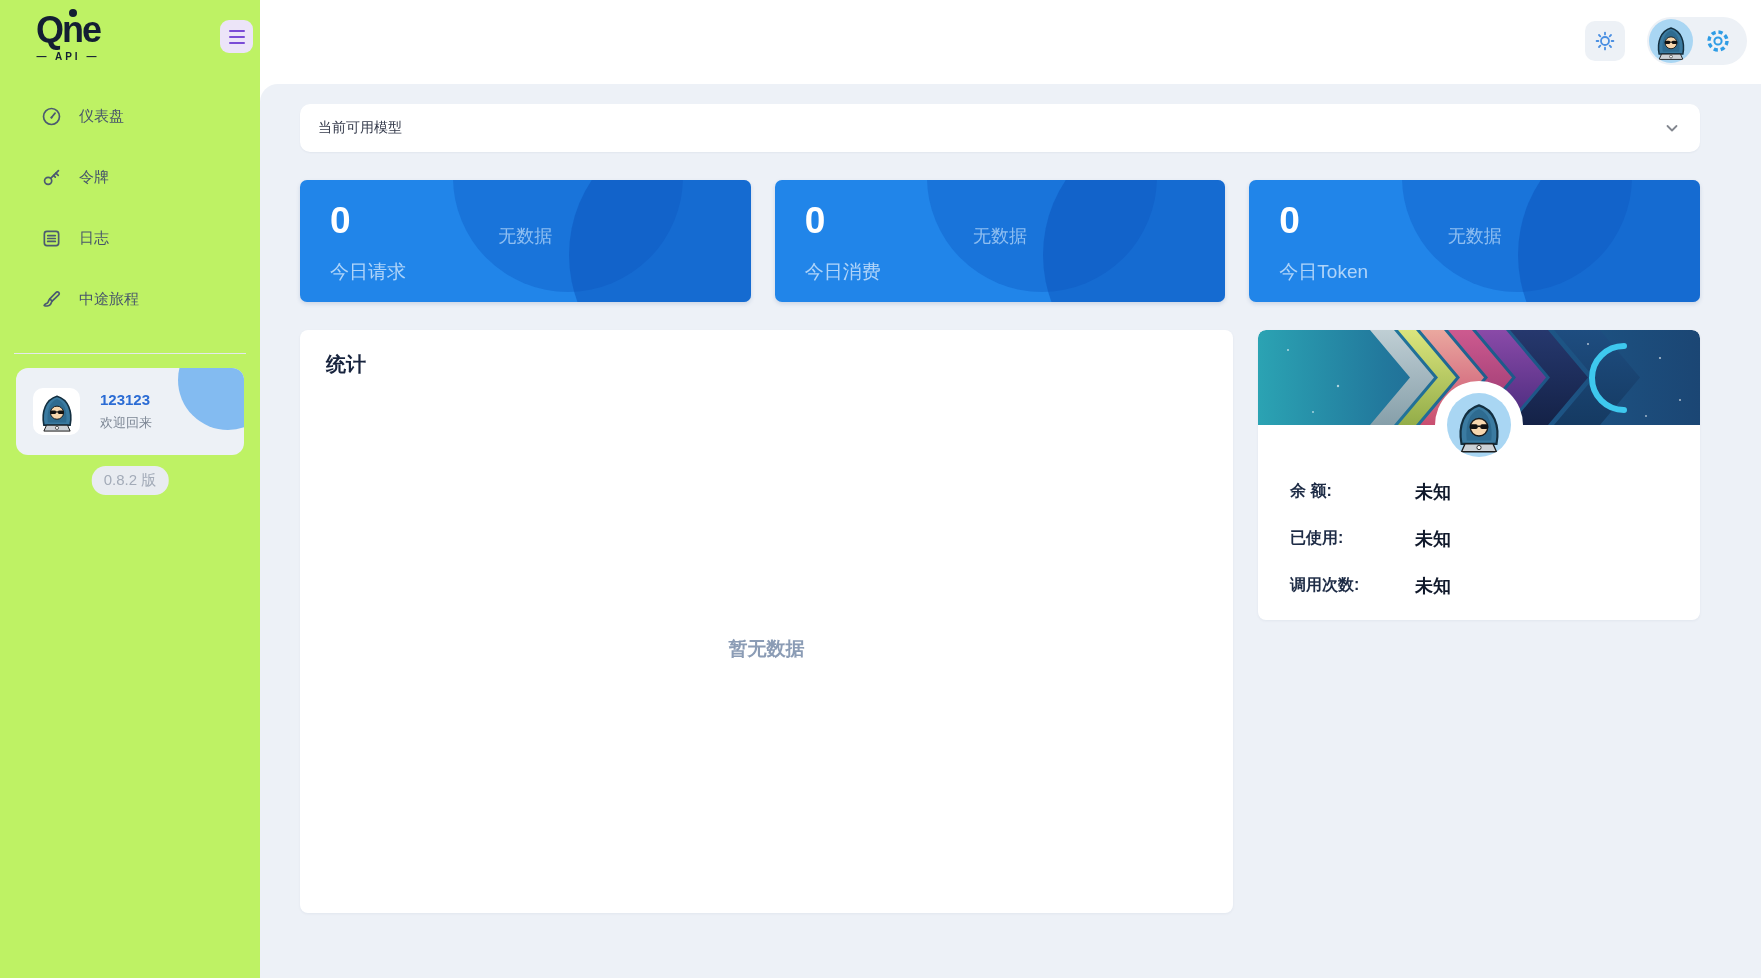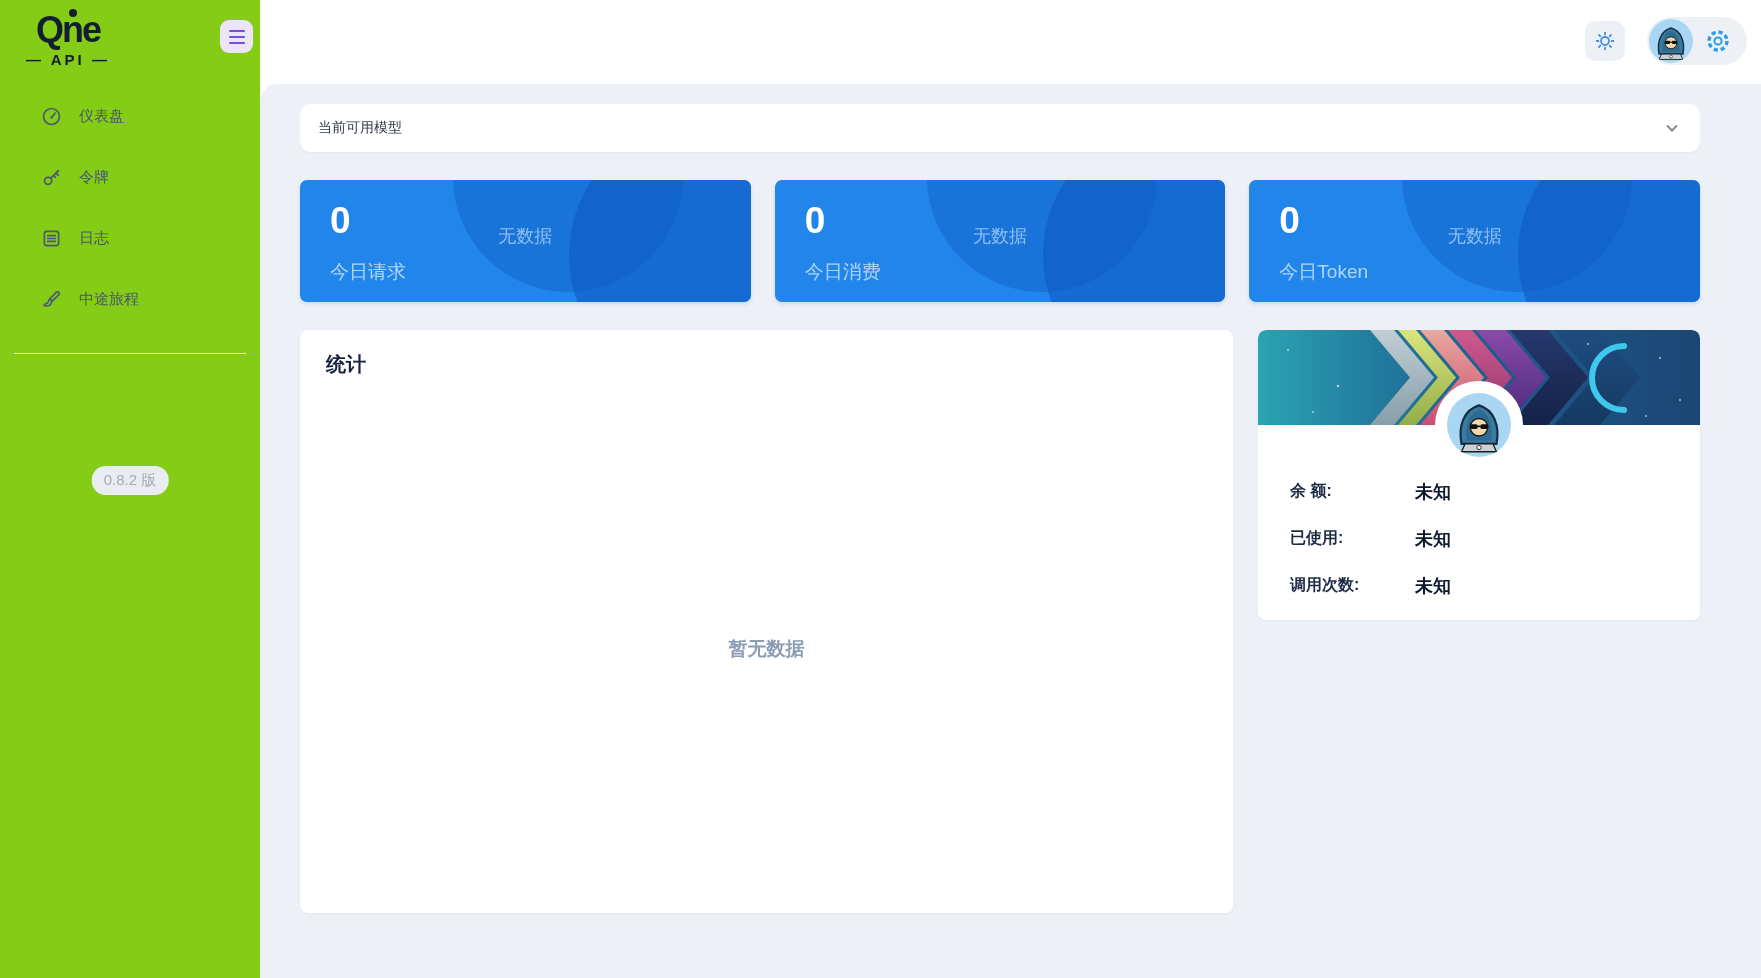--- a/index.html
+++ b/index.html
@@ -8,25 +8,25 @@
 
   
   .header { position: absolute; top: 0; left: 260px; right: 0; height: 84px; background: #fff; z-index: 3; }
   .header-actions { position: absolute; top: 17px; right: 14px; display: flex; align-items: center; gap: 22px; }
   .icon-btn { width: 40px; height: 40px; border-radius: 10px; background: #edf1f6; border: none; display: flex; align-items: center; justify-content: center; cursor: pointer; }
   .user-pill { height: 48px; border-radius: 24px; background: #edf1f6; display: flex; align-items: center; gap: 12px; padding: 2px 16px 2px 2px; cursor: pointer; }
   .pill-avatar { width: 44px; height: 44px; border-radius: 50%; background: #a9d6f3; overflow: hidden; display: flex; align-items: flex-end; justify-content: center; }
   .pill-avatar svg { width: 38px; height: 38px; }
 
   
-  .sidebar { position: absolute; top: 0; left: 0; bottom: 0; width: 260px; background: #84cc16; z-index: 4; }
+  .sidebar { position: absolute; top: 0; left: 0; bottom: 0; width: 260px; background: #bef264; z-index: 4; }
   .brand { position: absolute; top: 10px; left: 22px; width: 92px; text-align: center; }
   .brand-name { font-size: 36px; font-weight: 800; color: #131e33; letter-spacing: -2px; position: relative; line-height: 40px; }
   .brand-dot { position: absolute; top: -1px; left: 51%; width: 8px; height: 8px; border-radius: 50%; background: #131e33; }
-  .brand-sub { font-size: 15px; font-weight: 700; color: #131e33; letter-spacing: 3px; margin-top: 1px; }
+  .brand-sub { font-size: 10px; font-weight: 700; color: #131e33; letter-spacing: 3px; margin-top: 1px; }
   .hamburger { position: absolute; top: 20px; left: 220px; width: 33px; height: 33px; border-radius: 9px; background: #ece4f8; border: none; display: flex; flex-direction: column; align-items: center; justify-content: center; gap: 4px; cursor: pointer; z-index: 5; }
   .hamburger span { display: block; width: 16px; height: 2px; border-radius: 2px; background: #7a4bd6; }
 
   .menu { position: absolute; top: 102px; left: 0; width: 100%; display: flex; flex-direction: column; gap: 32px; }
   .menu-item { display: flex; align-items: center; gap: 17px; height: 29px; padding-left: 41px; cursor: pointer; color: #47556b; font-size: 15px; }
   .menu-item svg { flex: 0 0 auto; }
 
   .side-divider { position: absolute; top: 353px; left: 14px; right: 14px; height: 1px; background: #e4e8ee; }
 
   .user-card { position: absolute; top: 368px; left: 16px; width: 228px; height: 87px; background: #edf1f6; border-radius: 12px; overflow: hidden; display: flex; align-items: center; gap: 20px; padding-left: 17px; cursor: pointer; }
@@ -134,20 +134,31 @@
       <svg width="21" height="21" viewBox="0 0 20 20" fill="none" stroke="#4b5a70" stroke-width="1.6" stroke-linecap="round" stroke-linejoin="round">
         <path d="M16.8 3.2 C17.6 4 17.4 5 16.6 5.8 L10.6 11.6 L8.4 9.4 L14.2 3.4 C15 2.6 16 2.4 16.8 3.2 Z"></path>
         <path d="M8.4 9.4 C7 10.6 7.6 12 6.2 13.2 C5.2 14 3.8 14.2 3 15.6 C4.6 16.4 7.4 16.2 8.8 14.8 C10 13.6 9.6 12.6 10.6 11.6"></path>
       </svg>
       <span>中途旅程</span>
     </div>
   </nav>
 
   <div class="side-divider"></div>
 
+  <div class="user-card">
+    <div class="user-card-avatar">
+      <svg>
+          <use href="#sym-hacker"></use>
+        </svg>
+    </div>
+    <div>
+      <div class="user-card-name">123123</div>
+      <div class="user-card-greet">欢迎回来</div>
+    </div>
+  </div>
 
   <div class="version-badge">0.8.2 版</div>
 </aside>
 
 <header class="header">
   <div class="header-actions">
     <button class="icon-btn">
       <svg width="22" height="22" viewBox="0 0 22 22" fill="none" stroke="#4a8fe2" stroke-width="1.8" stroke-linecap="round">
         <circle cx="11" cy="11" r="4"></circle>
         <path d="M11 2.6 V4.4"></path>

